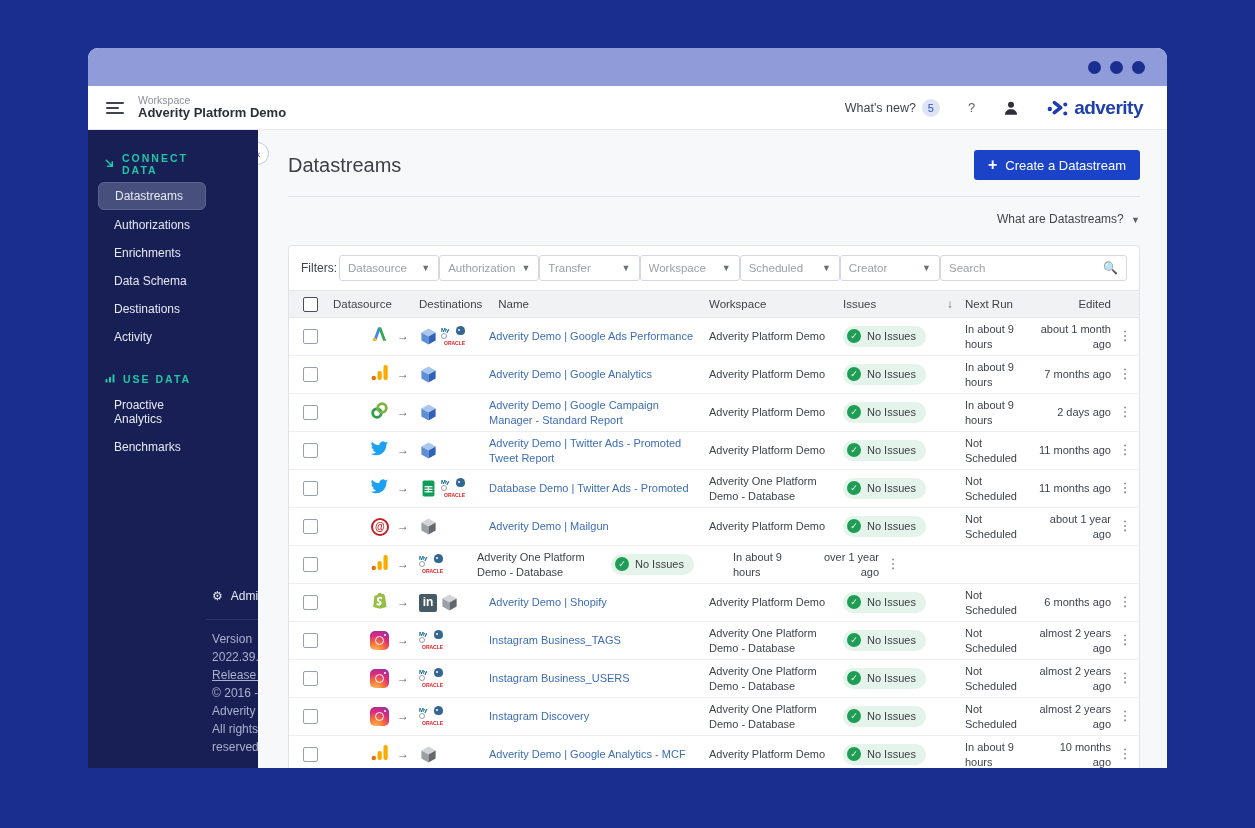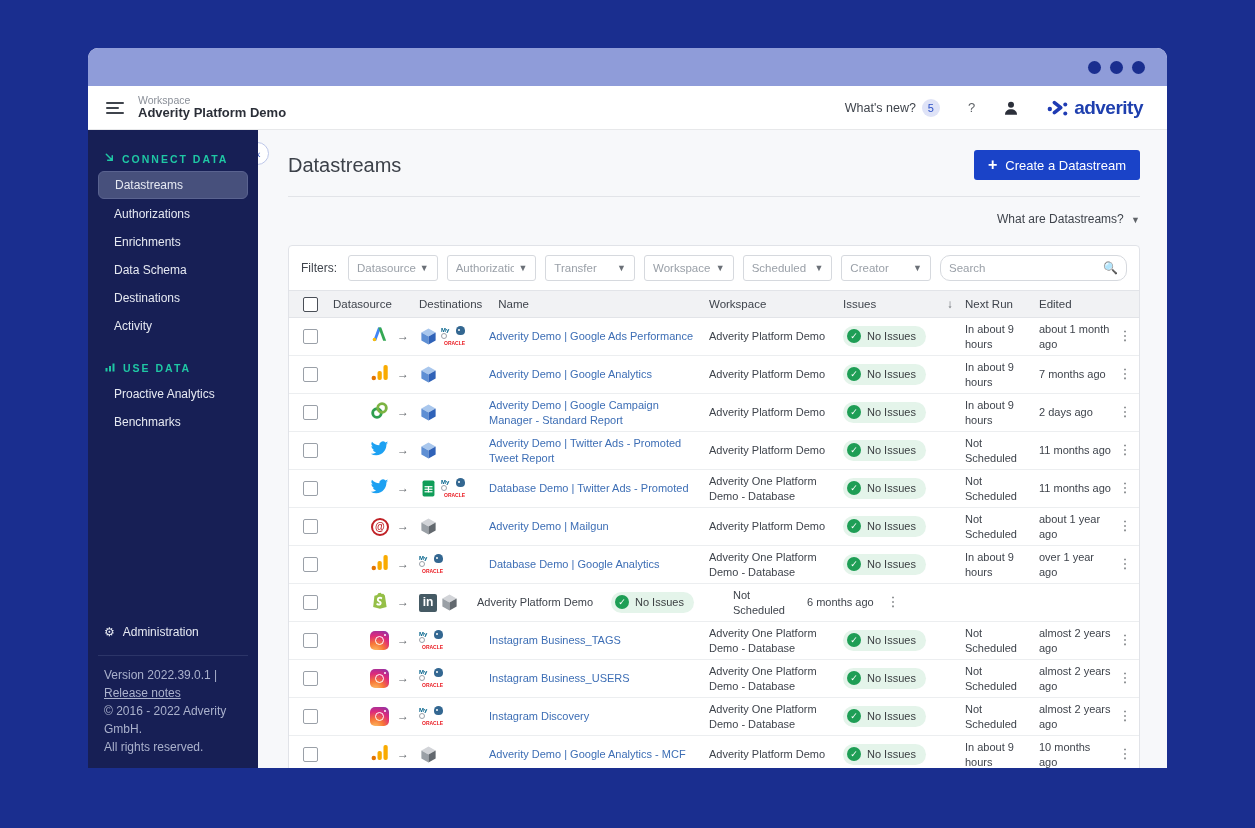--- a/index.html
+++ b/index.html
@@ -21,21 +21,21 @@
   .crumb .big { font-size:13px; font-weight:bold; color:#2b2f38; }
   .appbar-right { margin-left:auto; display:flex; align-items:center; gap:28px; }
   .whatsnew { font-size:12.5px; color:#3f444c; display:flex; align-items:center; gap:6px; cursor:pointer; }
   .badge-count { width:18px; height:18px; border-radius:50%; background:#dfe3f7; color:#2b50c7; font-size:11px; display:flex; align-items:center; justify-content:center; }
   .help { font-size:13px; color:#5f6368; cursor:pointer; }
   .avatar { width:16px; height:16px; cursor:pointer; }
   .brand { display:flex; align-items:flex-end; gap:5px; cursor:pointer; }
   .brand-text { font-size:19px; font-weight:bold; color:#1E3FAE; letter-spacing:-0.5px; }
   
   .app-body { flex:1; display:flex; min-height:0; }
-  .sidebar { width:170px; background:#171F55; color:#E6E9F2; display:flex; flex-direction:column; padding:18px 10px 12px 10px; flex:0 0 auto; }
+  .sidebar { width:170px; background:#171F55; color:#E6E9F2; display:flex; flex-direction:row; padding:18px 10px 12px 10px; flex:0 0 auto; }
   .side-section-title { display:flex; align-items:center; gap:7px; color:#1FC7A4; font-size:10.5px; font-weight:bold; letter-spacing:2px; padding:4px 6px; }
   .side-item { font-size:12px; color:#E6E9F2; padding:6px 16px; margin:2px 0; border-radius:6px; cursor:pointer; line-height:14px; }
   .side-item.active { background:#47507C; border:1px solid #5a6390; }
   .side-gap { height:16px; }
   .side-bottom { margin-top:auto; }
   .admin-row { display:flex; align-items:center; gap:8px; font-size:12px; padding:8px 6px; cursor:pointer; }
   .side-divider { border-top:1px solid #2c3568; margin:8px 0 10px; }
   .version { font-size:12px; color:#aab1cc; line-height:1.5; padding:0 6px; }
   .version a { color:#aab1cc; text-decoration:underline; cursor:pointer; }
   
@@ -47,44 +47,44 @@
   .page-title { font-size:20px; font-weight:500; color:#3c4149; }
   .create-btn { background:#1A43C8; color:#fff; border:none; border-radius:3px; height:30px; padding:0 14px;
                 font-size:13px; display:flex; align-items:center; gap:8px; cursor:pointer; font-family:"Liberation Sans",sans-serif; }
   .create-btn .plus { font-size:16px; font-weight:bold; line-height:1; }
   .rule { border-bottom:1px solid #e2e4e8; margin-top:16px; }
   .info-row { padding:12px 0 0;text-align:right; }
   .info-link { font-size:12px; color:#3f444c; cursor:pointer; }
   .info-link .chev { font-size:9px; color:#5f6368; margin-left:4px; }
   
   .card { margin-top:18px; background:#fff; border:1px solid #e1e3e8; border-radius:4px; overflow:hidden; }
-  .filters-row { display:flex; align-items:center; gap:9px; padding:9px 12px; }
+  .filters-row { display:flex; align-items:center; padding:9px 12px; }
   .filters-label { font-size:12px; color:#3f444c; margin-right:2px; }
   .f-select { flex:1; height:26px; border:1px solid #d6d9de; border-radius:3px; background:#fff;
               display:flex; align-items:center; justify-content:space-between; padding:0 8px; cursor:pointer; min-width:0; }
   .f-select .ph { font-size:11.5px; color:#9aa0a8; white-space:nowrap; overflow:hidden; }
   .f-select .chev { font-size:9px; color:#6b7077; margin-left:4px; }
-  .f-search { flex:1; height:26px; border:1px solid #d6d9de; border-radius:10px; background:#fff;
+  .f-search { flex:1; height:26px; border:1px solid #d6d9de; border-radius:3px; background:#fff;
               display:flex; align-items:center; padding:0 8px; }
   .f-search input { border:none; outline:none; flex:1; font-size:11.5px; color:#3f444c; min-width:0; font-family:"Liberation Sans",sans-serif; }
   .f-search input::placeholder { color:#9aa0a8; }
   .search-glyph { color:#5f6368; font-size:12px; }
   
   .thead { display:flex; align-items:center; background:#F1F2F4; border-top:1px solid #e2e4e8; border-bottom:1px solid #e2e4e8; height:28px; font-size:11.5px; color:#3f444c; }
   .trow { display:flex; align-items:center; min-height:38px; border-bottom:1px solid #eceef0; font-size:11px; color:#3f444c; background:#fff; }
   .c { padding:2px 4px 2px 0; line-height:1.3; }
   .c-check { flex:0 0 36px; padding-left:14px; display:flex; align-items:center; }
   .c-source { flex:0 0 88px; display:flex; align-items:center; justify-content:flex-end; gap:8px; }
   .c-dest { flex:0 0 64px; display:flex; align-items:center; gap:3px; padding-left:6px; }
   .c-name { flex:1 1 auto; padding-left:12px; padding-right:10px; }
   .c-ws { flex:0 0 134px; }
   .c-issues { flex:0 0 96px; }
   .c-sort { flex:0 0 26px; text-align:center; color:#5f6368; }
   .c-next { flex:0 0 74px; }
-  .c-edited { flex:0 0 76px; }
+  .c-edited { flex:0 0 76px;text-align:right; }
   .c-kebab { flex:0 0 24px; text-align:center; }
   .name-link { color:#3D6EB5; cursor:pointer; }
   .arrow-glyph { color:#5f6368; font-size:12px; }
   .cbx { width:15px; height:15px; border:1.5px solid #9aa0a8; border-radius:2px; background:#fff; cursor:pointer; }
   .cbx.head { border-color:#4a4f57; }
   .pill { display:inline-flex; align-items:center; gap:6px; background:#E4F4EA; border-radius:12px; padding:3px 10px 3px 4px; }
   .pill .chk { width:14px; height:14px; border-radius:50%; background:#1E9E55; color:#fff; font-size:9px; display:flex; align-items:center; justify-content:center; }
   .pill .txt { font-size:11px; color:#3c4043; white-space:nowrap; }
   .kebab { color:#5f6368; font-size:13px; cursor:pointer; letter-spacing:0; line-height:1; }
   
@@ -524,21 +524,20 @@
                   <span class="arrow-glyph">→</span>
                 </div>
                 <div class="c c-dest">
                   <span class="icon i-db-cluster">
                     <span class="my">My</span>
                     <span class="pg"></span>
                     <span class="tw"></span>
                     <span class="or">ORACLE</span>
                   </span>
                 </div>
-                <div class="c c-name"><span class="name-link">Database Demo | Google Analytics</span></div>
                 <div class="c c-ws">Adverity One Platform Demo - Database</div>
                 <div class="c c-issues">
                   <span class="pill">
                     <span class="chk">✓</span>
                     <span class="txt">No Issues</span>
                   </span>
                 </div>
                 <div class="c c-sort"></div>
                 <div class="c c-next">In about 9 hours</div>
                 <div class="c c-edited">over 1 year ago</div>
@@ -561,20 +560,21 @@
                 <div class="c c-dest">
                   <span class="icon i-linkedin">in</span>
                   <span class="icon i-cube-gray">
                     <svg viewBox="0 0 24 24">
                       <path d="M12 2 21 7l-9 5-9-5z" fill="#D2D4D8"></path>
                       <path d="M3 7l9 5v10L3 17z" fill="#9AA0A6"></path>
                       <path d="M21 7l-9 5v10l9-5z" fill="#62686E"></path>
                     </svg>
                   </span>
                 </div>
+                <div class="c c-name"><span class="name-link">Adverity Demo | Shopify</span></div>
                 <div class="c c-ws">Adverity Platform Demo</div>
                 <div class="c c-issues">
                   <span class="pill">
                     <span class="chk">✓</span>
                     <span class="txt">No Issues</span>
                   </span>
                 </div>
                 <div class="c c-sort"></div>
                 <div class="c c-next">Not Scheduled</div>
                 <div class="c c-edited">6 months ago</div>

